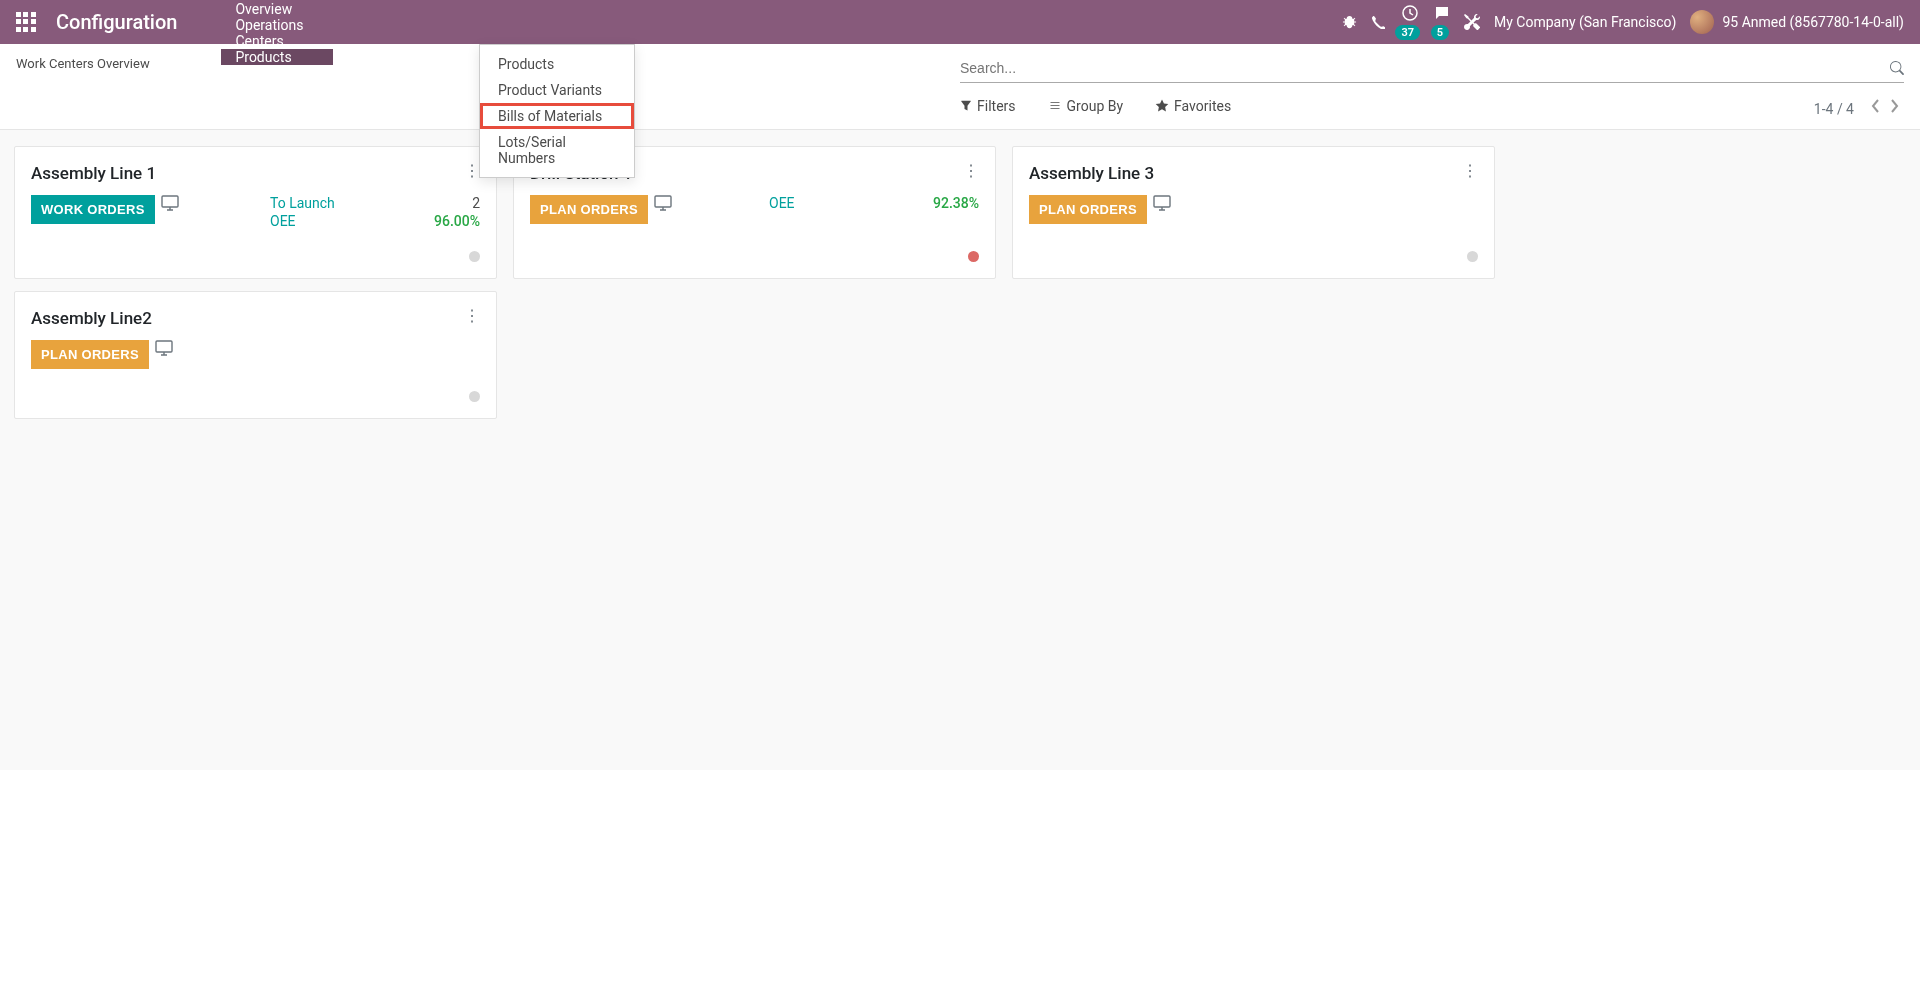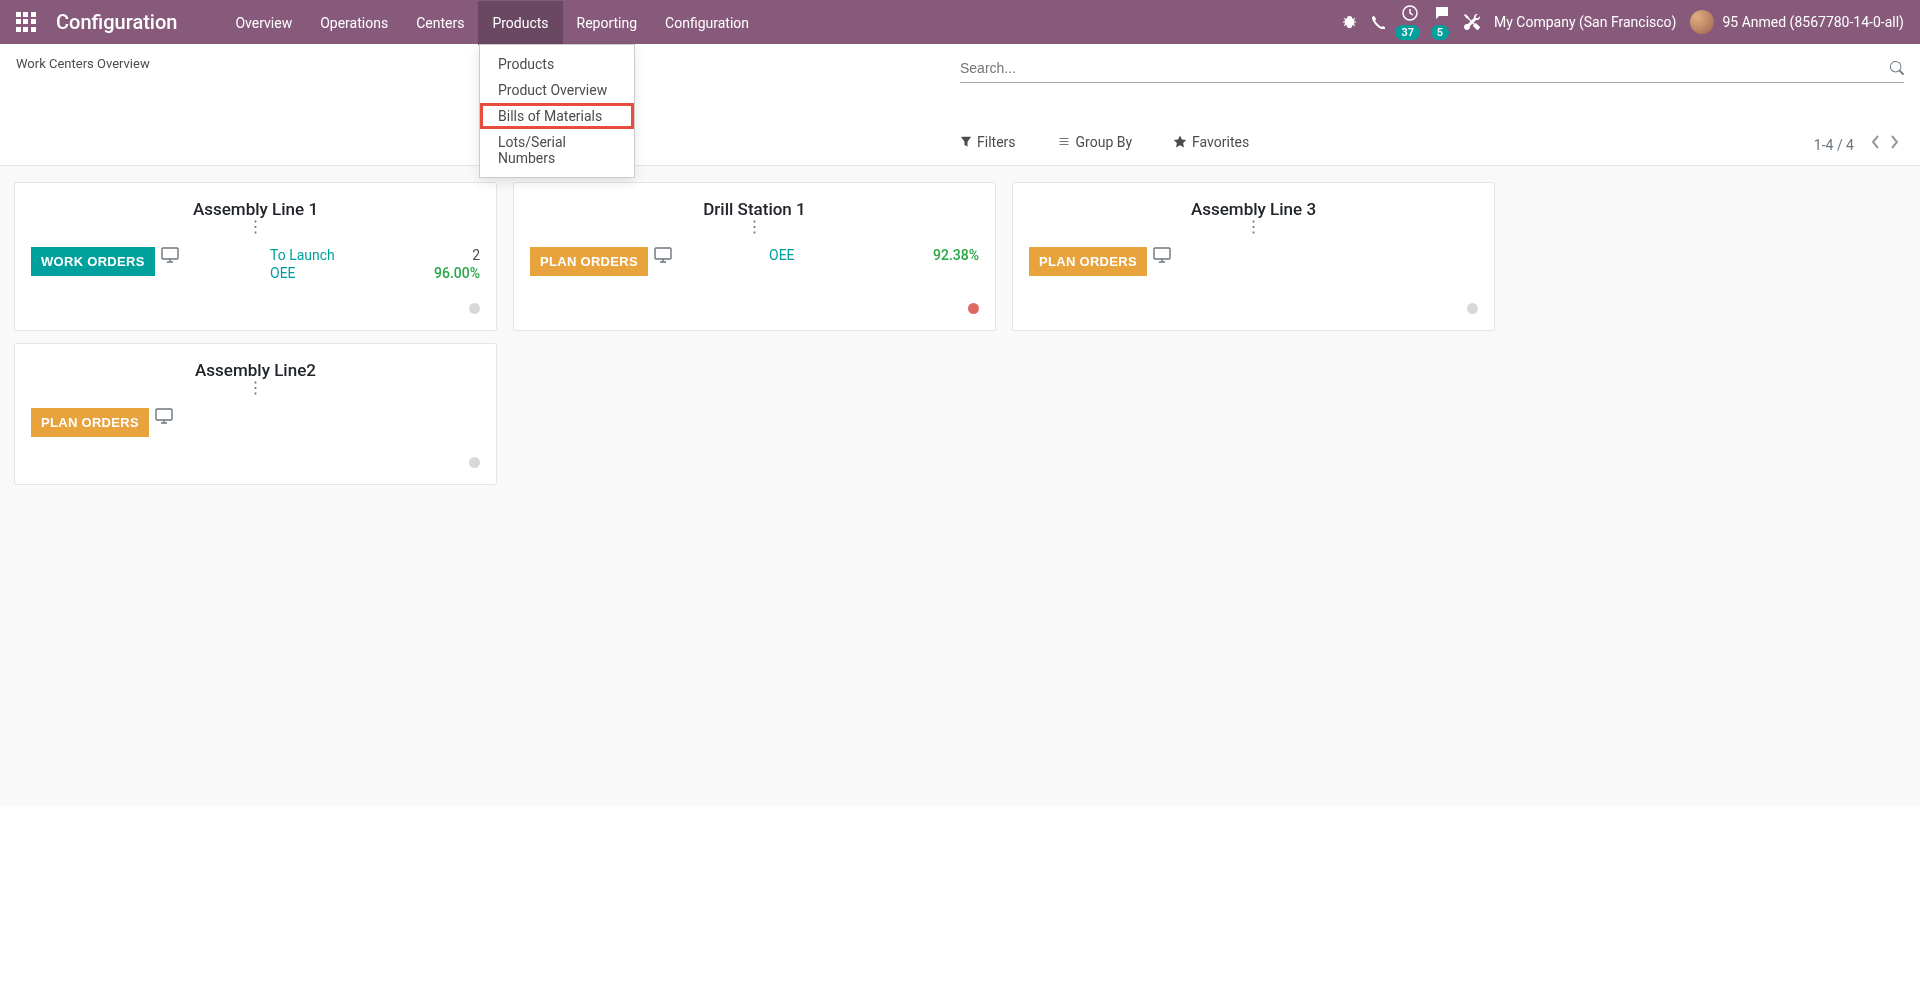--- a/index.html
+++ b/index.html
@@ -3,21 +3,21 @@
 <meta charset="utf-8">
 <style>
   * { box-sizing: border-box; margin: 0; padding: 0; }
   body { font-family: -apple-system, BlinkMacSystemFont, "Segoe UI", Roboto, "Helvetica Neue", sans-serif; font-size: 14px; color: #4c4c4c; background: #fff; }
   
   
   .header { background: #875a7b; height: 44px; display: flex; align-items: center; color: #fff; padding: 0 16px; }
   .apps-icon { width: 20px; height: 20px; display: grid; grid-template-columns: repeat(3, 1fr); grid-template-rows: repeat(3, 1fr); gap: 2px; margin-right: 20px; cursor: pointer; }
   .apps-icon span { background: #fff; width: 5px; height: 5px; }
   .app-title { font-size: 20px; font-weight: 500; margin-right: 44px; }
-  .nav-menu { display: flex; height: 43px; }
+  .nav-menu { display: flex; height: 43px; flex-direction: column; }
   .nav-item { padding: 0 14px; height: 44px; display: flex; align-items: center; cursor: pointer; font-size: 14px; }
   .nav-item.active { background: #6b4862; }
   .header-right { margin-left: auto; display: flex; align-items: center; gap: 14px; }
   .header-icon { cursor: pointer; display: flex; align-items: center; color: #fff; flex-direction: column; }
   .badge { display: inline-flex; align-items: center; gap: 4px; }
   .badge-pill { background: #00a09d; color: #fff; font-size: 11px; padding: 1px 6px; border-radius: 10px; font-weight: 600; margin-left: -4px;}
   .company-name { font-size: 14px; }
   .avatar { width: 24px; height: 24px; border-radius: 50%; background: radial-gradient(circle at 30% 30%, #e0b080, #a06050); }
   .user-block { display: flex; align-items: center; gap: 8px; }
 
@@ -27,30 +27,30 @@
   .dropdown-item.highlighted { border: 3px solid #e74c3c; padding: 2px 15px; }
 
   
   .control-panel { display: flex; padding: 12px 16px; border-bottom: 1px solid #e5e5e5; }
   .cp-left { flex: 1; }
   .breadcrumb-title { font-size: 13px; color: #4c4c4c; }
   .cp-right { flex: 1; display: flex; flex-direction: column; }
   .search-row { display: flex; align-items: center; border-bottom: 1px solid #aaa; padding-bottom: 2px; margin-bottom: 12px; }
   .search-input { flex: 1; border: none; outline: none; font-size: 14px; padding: 4px 0; color: #be185d; }
   .search-icon { cursor: pointer; color: #6c757d; }
-  .filter-row { display: flex; align-items: center; gap: 41px; margin-top: 36px; }
+  .filter-row { display: flex; align-items: center; gap: 32px; }
   .filter-btn { display: flex; align-items: center; gap: 5px; cursor: pointer; color: #4c4c4c; font-size: 14px; }
   .pager { margin-left: auto; display: flex; align-items: flex-end; gap: 12px; color: #6c757d; }
   .pager-nav { display: flex; gap: 2px; }
   .pager-arrow { padding: 4px; cursor: pointer; color: #999; }
 
   
   .kanban-container { padding: 10px 6px; display: flex; flex-wrap: wrap; gap: 0; align-content: flex-start; background: #f9f9f9; min-height: 640px;}
   .kanban-card { width: 483px; margin: 6px 8px; background: #fff; border: 1px solid #e5e5e5; border-radius: 2px; padding: 16px; position: relative; min-height: 128px; display: flex; flex-direction: column;}
-  .card-header { display: flex; justify-content: space-between; align-items: center; margin-bottom: 12px; flex-direction: column; }
+  .card-header { display: flex; justify-content: space-between; align-items: flex-start; margin-bottom: 12px; }
   .card-title { font-size: 17px; font-weight: 500; color: #212529; }
   .card-menu { cursor: pointer; color: #6c757d; font-size: 16px; line-height: 1; }
   .card-body { display: flex; align-items: flex-start; gap: 6px; }
   .card-btn { padding: 7px 10px; font-size: 13px; font-weight: 600; letter-spacing: 0.3px; color: #fff; border: none; cursor: pointer; }
   .btn-teal { background: #00a09d; }
   .btn-orange { background: #e8a33d; }
   .monitor-icon { color: #6c757d; cursor: pointer; }
   .card-stats { margin-left: auto; width: 210px; }
   .stat-row { display: flex; justify-content: space-between; font-size: 14px; margin-bottom: 2px;}
   .stat-label { color: #00a09d; cursor: pointer; }
@@ -119,21 +119,21 @@
     <div class="company-name">My Company (San Francisco)</div>
     <div class="user-block">
       <div class="avatar"></div>
       <span>95 Anmed (8567780-14-0-all)</span>
     </div>
   </div>
 </div>
 
 <div class="dropdown-menu">
   <div class="dropdown-item">Products</div>
-  <div class="dropdown-item">Product Overview</div>
+  <div class="dropdown-item">Product Variants</div>
   <div class="dropdown-item highlighted">Bills of Materials</div>
   <div class="dropdown-item">Lots/Serial Numbers</div>
 </div>
 
 <div class="control-panel">
   <div class="cp-left">
     <div class="breadcrumb-title">Work Centers Overview</div>
   </div>
   <div class="cp-right">
     <div class="search-row">

